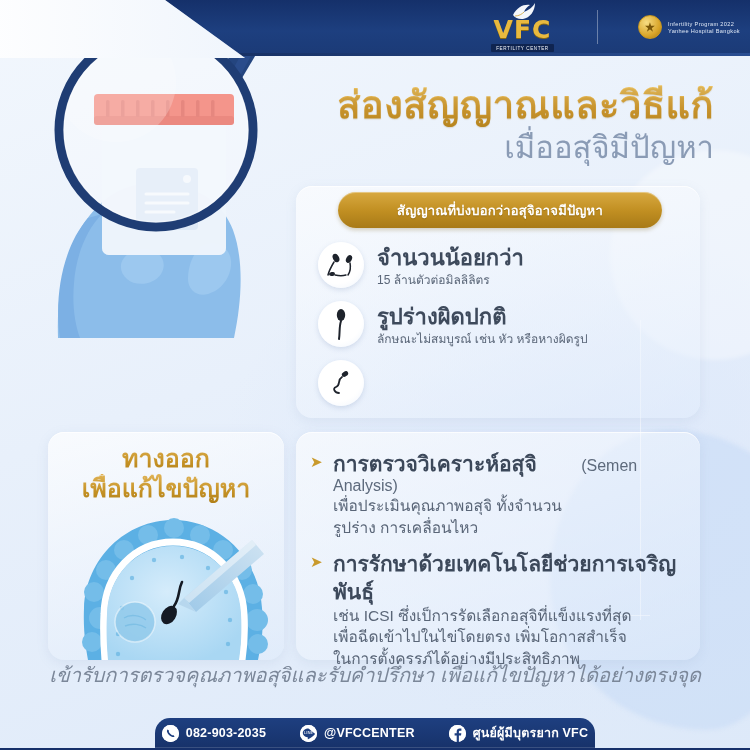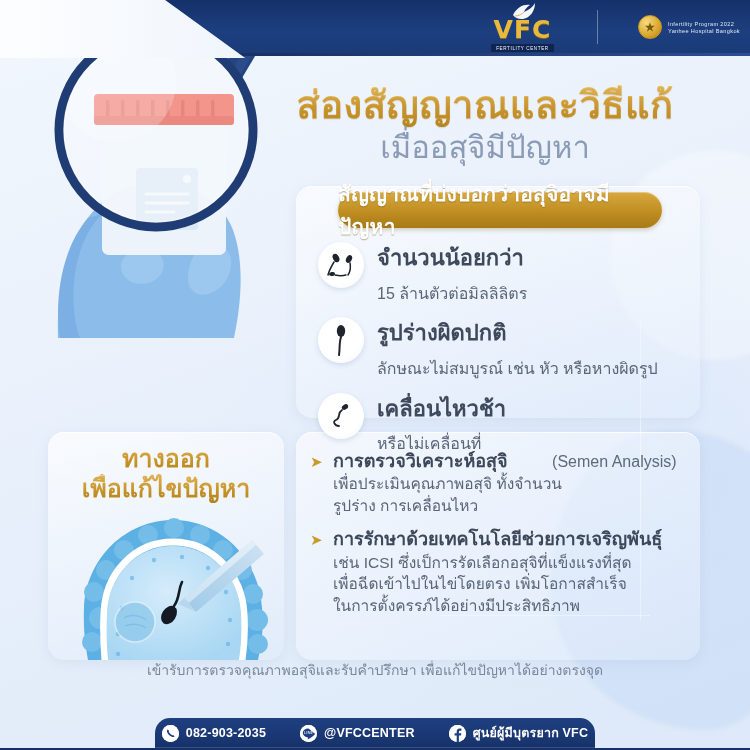--- a/index.html
+++ b/index.html
@@ -88,21 +88,21 @@
     display:flex;align-items:center;justify-content:center;
     font-size:11px;color:#7a5608;font-weight:bold;
   }
   .badge-lines { display:flex; flex-direction:column; gap:1px; }
   .badge-lines span {
     font-size:5.6px; color:#dfe8f6; letter-spacing:.35px; white-space:nowrap;
   }
 
   
   .headline {
-    position:absolute; left:250px; top:84px; width:470px; text-align:center; z-index:5;
+    position:absolute; left:244px; top:84px; width:470px; text-align:right; z-index:5;
   }
   .headline h1 {
     font-size:38px; font-weight:bold; line-height:1.12;
     color:#d9a53a;
     background:linear-gradient(180deg,#f0c868 0%,#d69f34 55%,#c08c22 100%);
     -webkit-background-clip:text; background-clip:text; color:transparent;
     text-shadow:0 1px 1px rgba(140,100,20,.18);
     letter-spacing:.5px;
   }
   .headline h2 {
@@ -123,35 +123,35 @@
   }
   .gold-pill {
     position:absolute; left:338px; top:192px; width:324px; height:36px;
     border-radius:20px;
     background:linear-gradient(180deg,#d8a940 0%,#c18f22 52%,#a87a17 100%);
     box-shadow:0 2px 4px rgba(120,88,16,.28), 0 1px 0 rgba(255,255,255,.35) inset;
     display:flex; align-items:center; justify-content:center;
     z-index:6;
   }
   .gold-pill span {
-    color:#ffffff; font-size:21px; font-weight:bold; letter-spacing:.2px;
+    color:#ffffff; font-size:13px; font-weight:bold; letter-spacing:.2px;
     text-shadow:0 1px 1px rgba(110,80,12,.45);
   }
 
   .signs-list { position:absolute; left:318px; top:242px; width:380px; z-index:6; }
   .sign-row { display:flex; align-items:flex-start; gap:13px; margin-bottom:13px; }
   .sign-ico {
     width:46px; height:46px; border-radius:50%; flex:0 0 auto;
     background:radial-gradient(circle at 42% 36%,#ffffff 62%,#eef4fc 100%);
     box-shadow:0 2px 5px rgba(120,145,185,.25);
     position:relative; overflow:hidden;
   }
   .sign-txt { padding-top:2px; }
   .sign-title { font-size:22px; font-weight:bold; color:#3e4a5c; line-height:1.25; }
-  .sign-desc  { font-size:16px; color:#5a6678; line-height:1.3; margin-top:12px; }
+  .sign-desc  { font-size:12px; color:#5a6678; line-height:1.3; margin-top:1px; }
 
   
   .panel-left-card {
     position:absolute; left:48px; top:432px; width:236px; height:228px;
     background:linear-gradient(165deg,rgba(255,255,255,.72),rgba(223,235,251,.5));
     border-radius:16px;
     box-shadow:0 1px 0 rgba(255,255,255,.8) inset, 0 3px 12px rgba(120,145,185,.13);
     z-index:4;
   }
   .left-card-title {
@@ -171,31 +171,31 @@
     box-shadow:0 1px 0 rgba(255,255,255,.75) inset, 0 3px 12px rgba(120,145,185,.12);
     z-index:4;
   }
   .sol-list { position:absolute; left:310px; top:450px; width:392px; z-index:6; }
   .sol-row { display:flex; align-items:flex-start; gap:9px; margin-bottom:12px; }
   .sol-arrow {
     flex:0 0 auto; margin-top:4px; width:14px; height:14px;
     color:#c99a2c; font-size:15px; line-height:1;
   }
   .sol-title {
-    font-size:18px; font-weight:bold; color:#3c485a; line-height:1.3;
+    font-size:21px; font-weight:bold; color:#3c485a; line-height:1.3;
     display:inline;
   }
   .sol-title-en { font-size:16px; font-weight:normal; color:#5d6a7c;margin-left:40px; }
   .sol-body { font-size:15.5px; color:#5a6678; line-height:1.32; margin-top:1px; }
 
   
   .footer-note {
     position:absolute; left:0; right:0; top:660px; text-align:center; z-index:6;
   }
-  .footer-note .l1 { font-size:14px; color:#7b8799; line-height:1.5; }
+  .footer-note .l1 { font-size:20px; color:#7b8799; line-height:1.5;font-style:italic; }
   .footer-note .l2 { font-size:16px; color:#3c485a; font-weight:bold; line-height:1.5; }
 
   .contact-bar {
     position:absolute; left:155px; top:718px; width:440px; height:30px;
     background:linear-gradient(180deg,#1e3f80 0%,#17326a 100%);
     border-radius:15px 15px 0 0;
     display:flex; align-items:center; justify-content:center; gap:34px;
     box-shadow:0 -1px 0 rgba(255,255,255,.15) inset;
     z-index:7;
   }
@@ -345,24 +345,20 @@
         <div class="sign-desc">ลักษณะไม่สมบูรณ์ เช่น หัว หรือหางผิดรูป</div>
       </div>
     </div>
 
     <div class="sign-row">
       <div class="sign-ico">
         <svg viewBox="0 0 46 46" width="46" height="46">
           <ellipse cx="27" cy="14" rx="3.4" ry="2.4" transform="rotate(-32 27 14)" fill="#1e232c"></ellipse>
           <path d="M24 17 C19 20, 23 25, 18 27 C14 28.5, 17 33, 21 33" stroke="#1e232c" stroke-width="1.8" fill="none" stroke-linecap="round"></path>
         </svg>
-      </div>
-      <div class="sign-txt">
-        <div class="sign-title">เคลื่อนไหวช้า</div>
-        <div class="sign-desc">หรือไม่เคลื่อนที่</div>
       </div>
     </div>
 
   </div>
 
   <div class="panel-left-card"></div>
   <div class="left-card-title">
     <div>ทางออก</div>
     <div>เพื่อแก้ไขปัญหา</div>
   </div>

